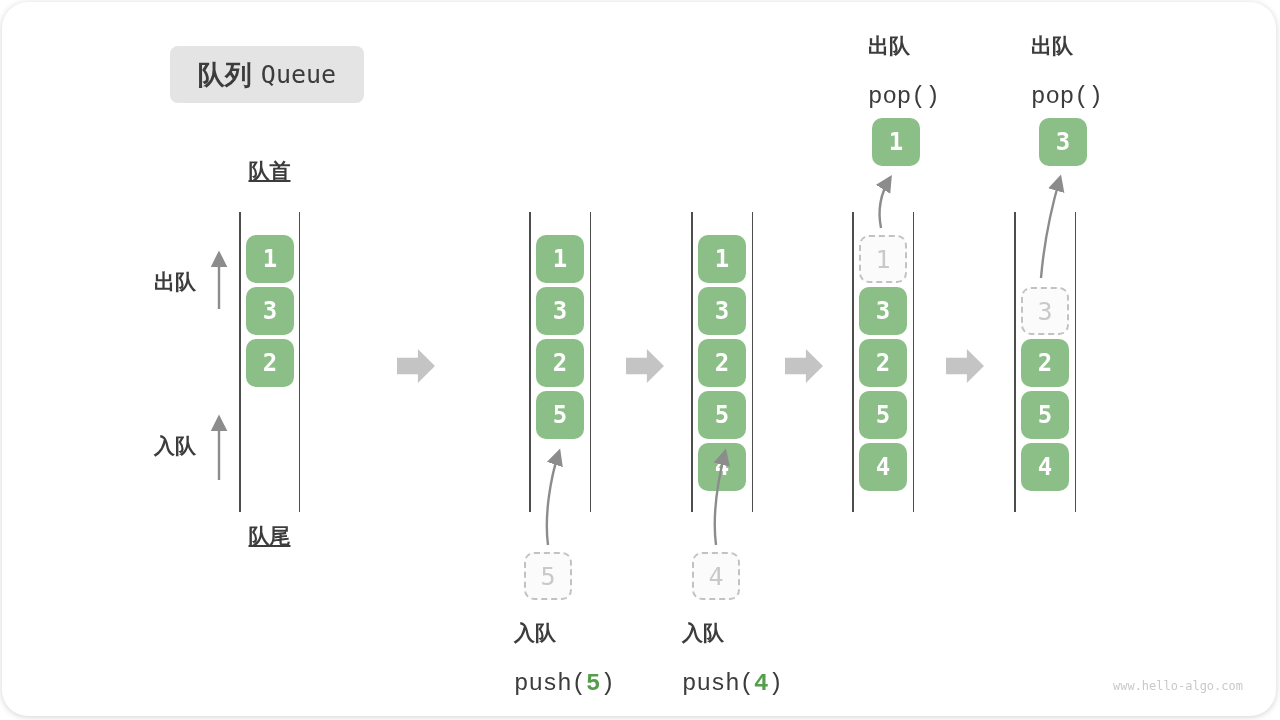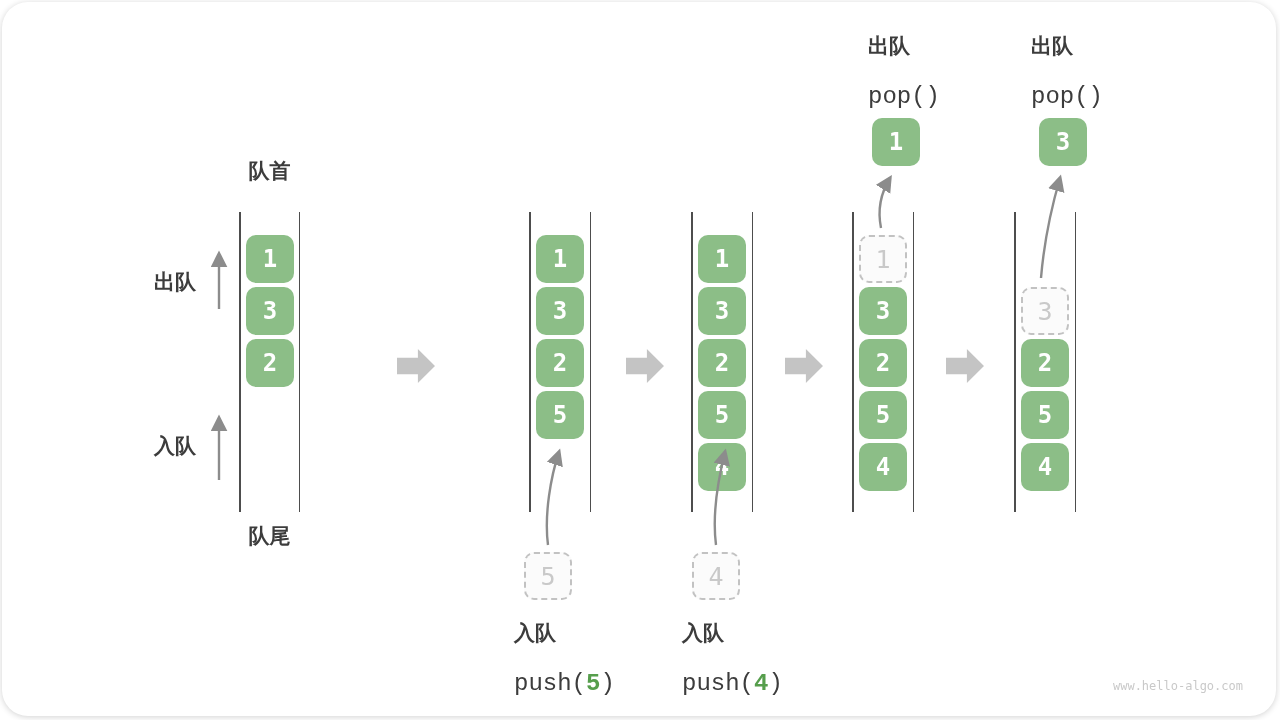--- a/index.html
+++ b/index.html
@@ -15,21 +15,21 @@
   .abs{position:absolute;}
   
   #title-box{
     left:168px;top:44px;width:194px;height:57px;background:var(--title-bg);
     border-radius:8px;display:flex;align-items:center;justify-content:center;gap:9px;
   }
   #title-box .zh{font-size:27px;font-weight:bold;color:var(--dark);}
   #title-box .en{font-family:"DejaVu Sans Mono",monospace;font-size:25px;color:var(--dark);}
   
   .cjk-label{font-size:21px;font-weight:bold;color:var(--dark);white-space:nowrap;}
-  .center-61{width:61px;text-align:center;}
+  .center-61{width:61px;text-align:center;text-decoration:underline;}
   
   .vline{width:1.5px;height:300px;top:210px;background:var(--line);}
   
   .cell{
     width:48px;height:48px;border-radius:10px;background:var(--green);
     display:flex;align-items:center;justify-content:center;
     font-family:"DejaVu Sans Mono",monospace;font-size:24px;font-weight:bold;color:#ffffff;
   }
   .cell.dashed{
     background:#fbfbfb;border:2px dashed var(--dashed-border);
@@ -58,20 +58,24 @@
     font-size:12px;color:#c9c9c9;
   }
   #arrow-overlay{position:absolute;left:0;top:0;pointer-events:none;}
 </style>
 </head>
 <body>
 
 <div id="canvas" style="--green: #8CBE87; --dark: #3C3C3C; --block-arrow: #C4C4C4; --line: #4D4D4D; --dashed-border: #C2C2C2; --dashed-text: #C9C9C9; --title-bg: #E4E4E4; --code-green: #569E4C;">
   <div id="card">
 
+    <div class="abs" id="title-box">
+      <span class="zh">队列</span>
+      <span class="en">Queue</span>
+    </div>
 
     <div class="abs cjk-label center-61" style="left:237px;top:155px">队首</div>
     <div class="abs cjk-label center-61" style="left:237px;top:520px">队尾</div>
 
     <div class="abs cjk-label" style="left:152px;top:266px">出队</div>
     <div class="abs cjk-label" style="left:152px;top:430px">入队</div>
 
     <div>
       <div class="abs vline" style="left:237px"></div>
       <div class="abs vline" style="left:296.5px"></div>

